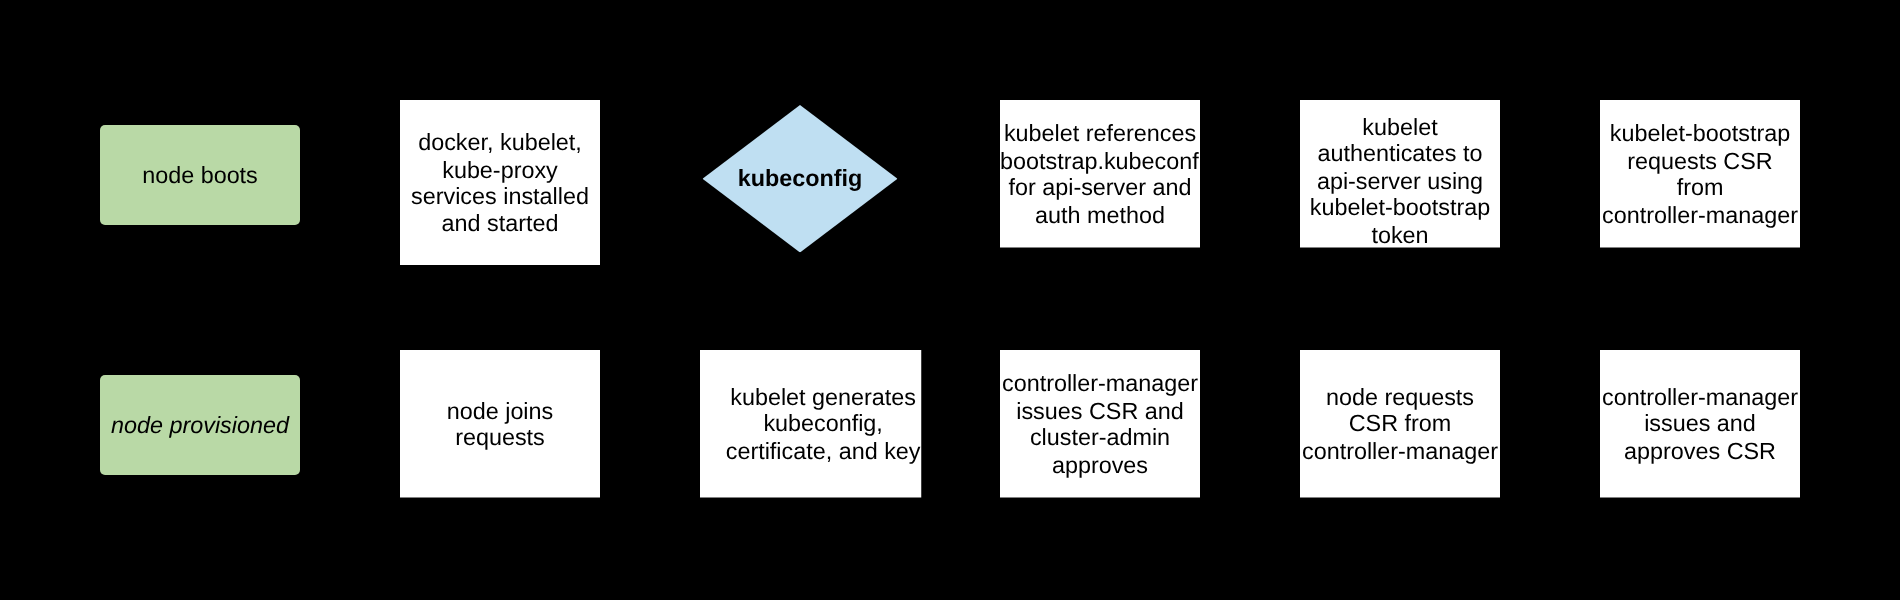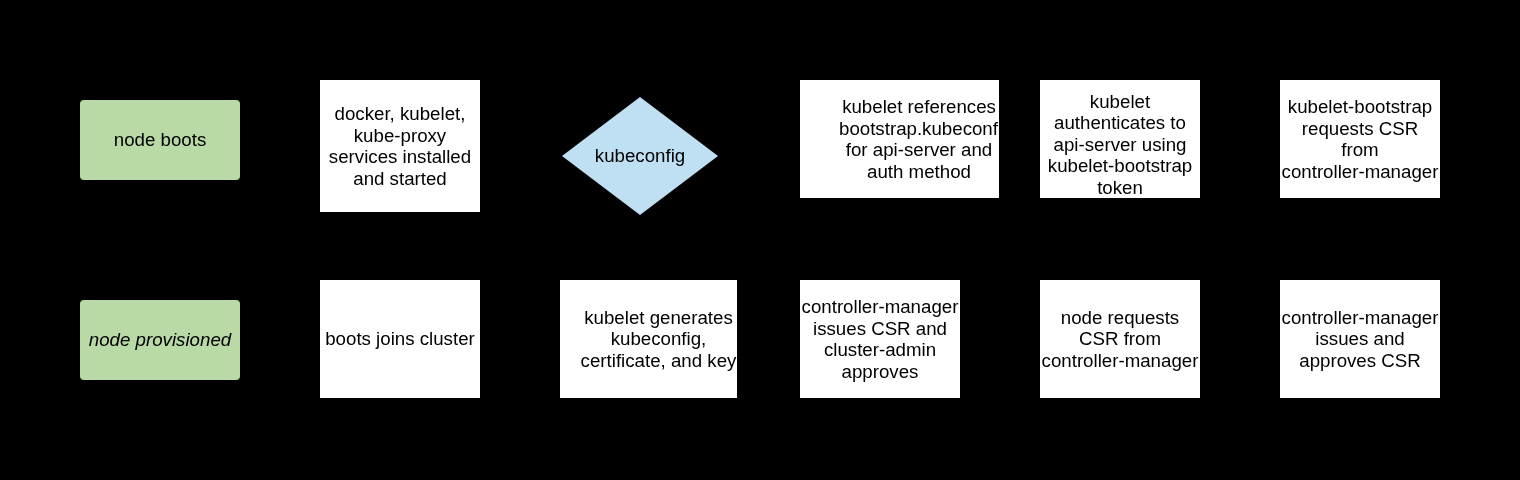--- a/index.html
+++ b/index.html
@@ -30,22 +30,22 @@
   }
 
   .box     { background: var(--box_fill, #ffffff); }
   .pill    { background: var(--pill_fill, #b9d9a6); border-radius: 4px; }
   .diamond { background: var(--diamond_fill, #bfdff2);
              clip-path: polygon(50% 0, 100% 50%, 50% 100%, 0 50%); }
 
   
   .n0  { left: 80px;   top: 100px; width: 160px; height: 80px;  }
   .n1  { left: 320px;  top: 80px;  width: 160px; height: 132px; }
-  .n2  { left: 562px;  top: 97px;  width: 156px; height: 118px; }
-  .n3  { left: 800px;  top: 80px;  width: 160px; height: 118px; padding-left: 39px; }
+  .n2  { left: 562px;  top: 84px;  width: 156px; height: 118px; font-weight: bold; }
+  .n3  { left: 800px;  top: 80px;  width: 160px; height: 118px; }
   .n4  { left: 1040px; top: 80px;  width: 160px; height: 118px; align-items: flex-end; }
   .n5  { left: 1280px; top: 80px;  width: 160px; height: 118px; }
   .n6  { left: 80px;   top: 300px; width: 160px; height: 80px; font-style: italic;  }
   .n7  { left: 320px;  top: 280px; width: 160px; height: 118px; }
   .n8  { left: 560px;  top: 280px; width: 157px; height: 118px; padding-left: 20px; }
   .n9  { left: 800px;  top: 280px; width: 160px; height: 118px; }
   .n10 { left: 1040px; top: 280px; width: 160px; height: 118px; }
   .n11 { left: 1280px; top: 280px; width: 160px; height: 118px; }
 </style>
 </head>
@@ -88,21 +88,21 @@
 requests CSR
 from
 controller-manager</div>
   </div>
 
   <div class="node pill n6">
     <div class="label">node provisioned</div>
   </div>
 
   <div class="node box n7">
-    <div class="label">boots joins cluster</div>
+    <div class="label">node joins requests</div>
   </div>
 
   <div class="node box n8">
     <div class="label">kubelet generates
 kubeconfig,
 certificate, and key</div>
   </div>
 
   <div class="node box n9">
     <div class="label">controller-manager

